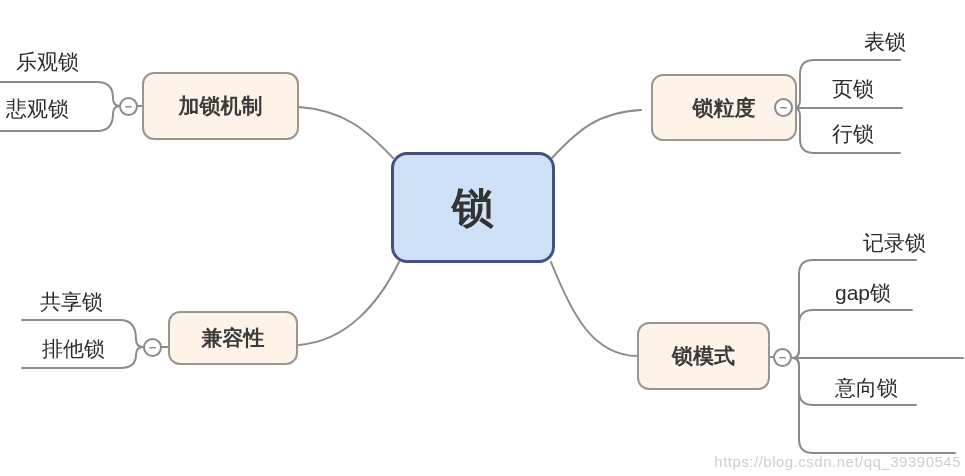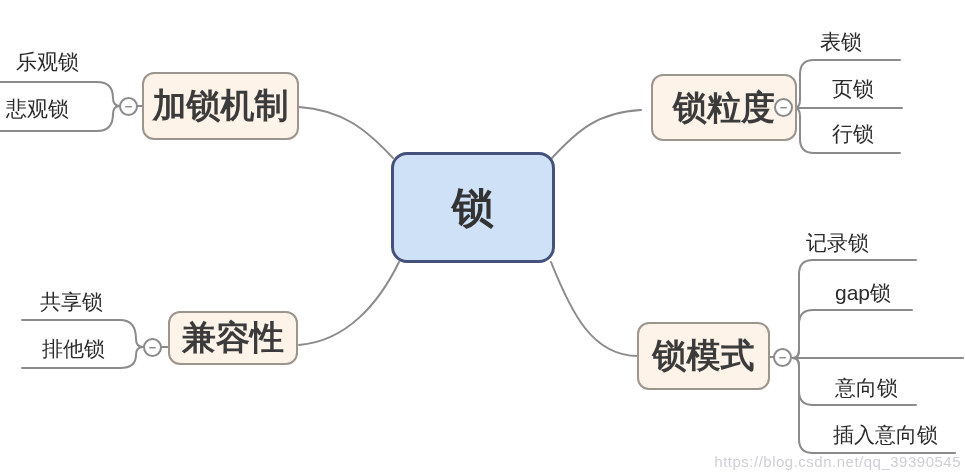--- a/index.html
+++ b/index.html
@@ -48,21 +48,21 @@
   }
   .branch-topic {
     position: absolute;
     background: var(--branch-fill, #fdf3e8);
     border: 2px solid var(--branch-border, #9b958d);
     border-radius: 12px;
     box-sizing: border-box;
     display: flex;
     align-items: center;
     justify-content: center;
-    font-size: 34px;
+    font-size: 21px;
     font-weight: 600;
     color: #3b3b3b;
     z-index: 3;
     white-space: nowrap;
   }
   #branch-locking-mechanism { left: 142px; top: 72px;  width: 157px; height: 68px; }
   #branch-lock-granularity  { left: 640px; top: 74px;  width: 146px; height: 67px; margin-left: 11px; }
   #branch-compatibility     { left: 168px; top: 311px; width: 130px; height: 54px; }
   #branch-lock-mode         { left: 637px; top: 322px; width: 133px; height: 68px; }
 
@@ -153,27 +153,26 @@
   <div class="branch-topic" id="branch-lock-mode">锁模式</div>
 
   <div class="collapse-button" id="collapse-locking-mechanism">−</div>
   <div class="collapse-button" id="collapse-lock-granularity">−</div>
   <div class="collapse-button" id="collapse-compatibility">−</div>
   <div class="collapse-button" id="collapse-lock-mode">−</div>
 
   <div class="child-topic" style="left:16px; top:50px;">乐观锁</div>
   <div class="child-topic" style="left:6px; top:97px;">悲观锁</div>
 
-  <div class="child-topic" style="left:820px; top:30px;">表锁</div>
+  <div class="child-topic" style="left:864px; top:30px;">表锁</div>
   <div class="child-topic" style="left:832px; top:77px;">页锁</div>
   <div class="child-topic" style="left:832px; top:122px;">行锁</div>
 
   <div class="child-topic" style="left:40px; top:290px;">共享锁</div>
   <div class="child-topic" style="left:42px; top:337px;">排他锁</div>
 
-  <div class="child-topic" style="left:806px; top:231px;">记录锁</div>
+  <div class="child-topic" style="left:863px; top:231px;">记录锁</div>
   <div class="child-topic" style="left:835px; top:281px;">gap锁</div>
   <div class="child-topic" style="left:835px; top:376px;">意向锁</div>
-  <div class="child-topic" style="left:833px; top:423px;">插入意向锁</div>
 
   <div class="watermark">https://blog.csdn.net/qq_39390545</div>
 
 </div>
 
 </body></html>

